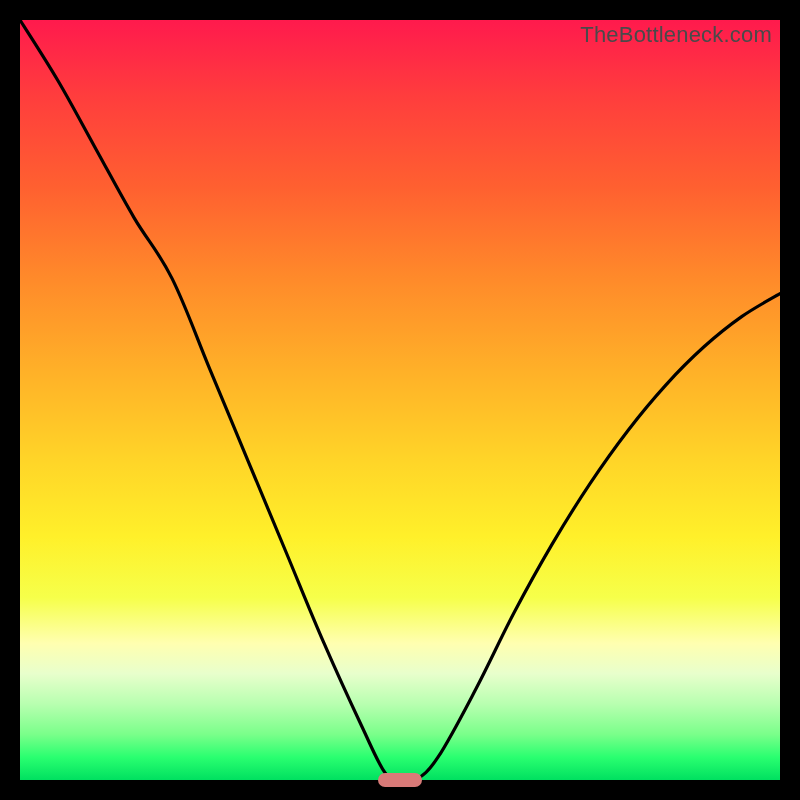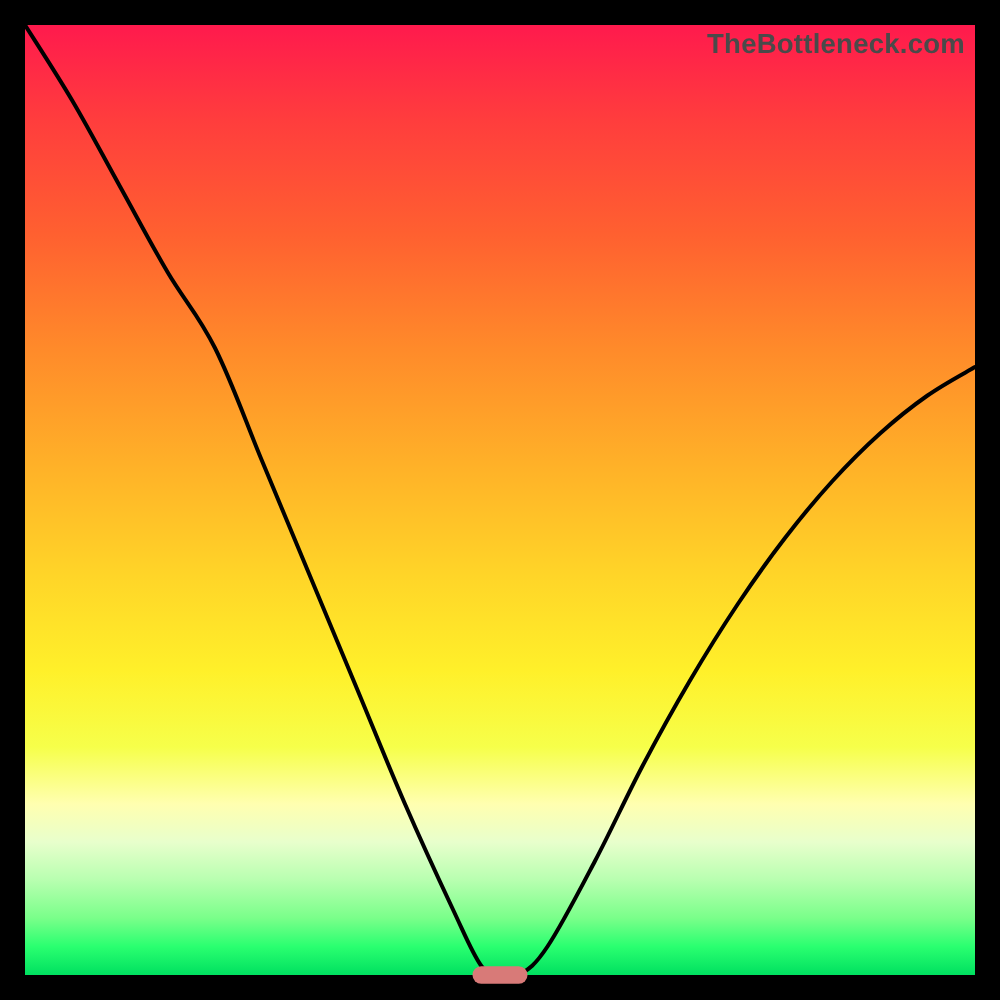--- a/index.html
+++ b/index.html
@@ -41,21 +41,21 @@
       #2aff70 97%,
       #00e060 100%
     );
   }
   .watermark {
     position: absolute;
     top: 2px;
     right: 8px;
     color: #4a4a4a;
     font-size: 22px;
-    font-weight: 700;
+    font-weight: 400;
     letter-spacing: 0.2px;
     user-select: none;
   }
   svg.curve {
     position: absolute;
     left: 0;
     top: 0;
     width: 760px;
     height: 760px;
   }

